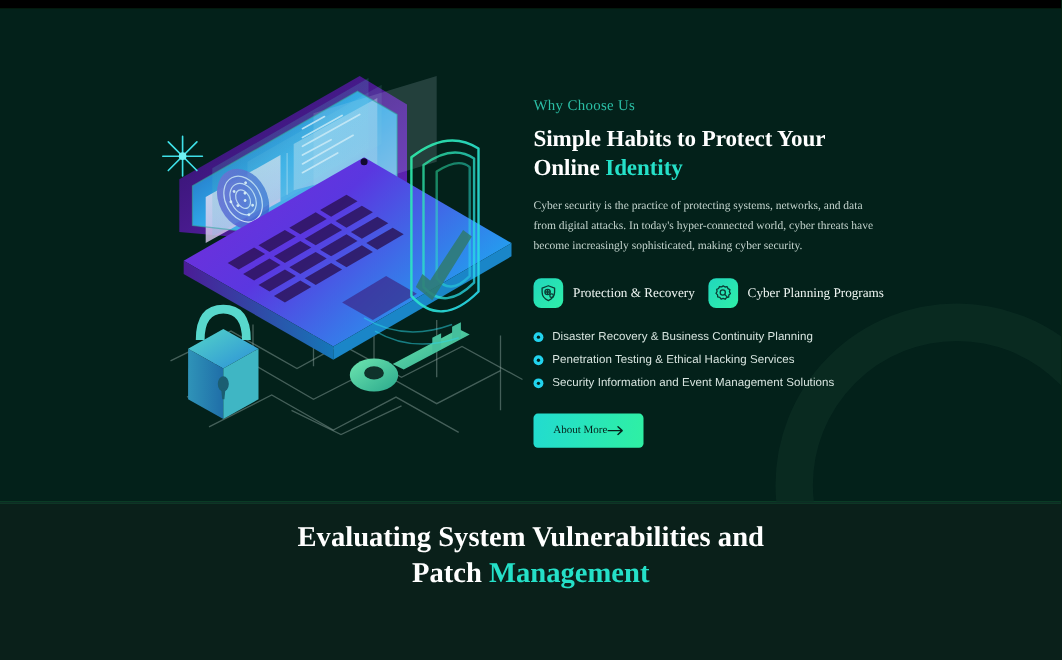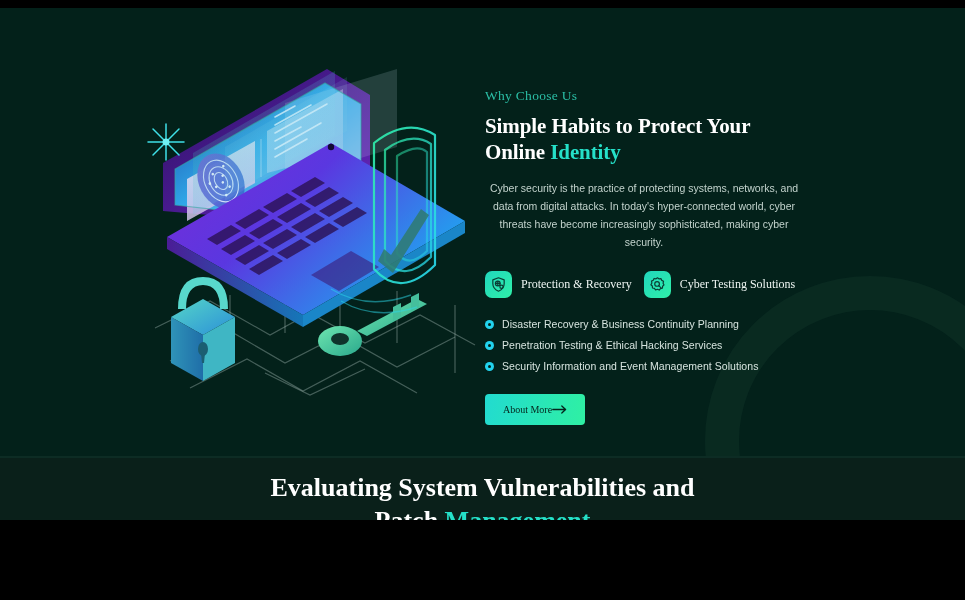--- a/index.html
+++ b/index.html
@@ -5,21 +5,21 @@
 <style>
   * { box-sizing: border-box; margin: 0; padding: 0; }
   html, body {
     width: 965px; height: 600px;
     background: #000000;
     font-family: "Liberation Sans", sans-serif;
     overflow: hidden;
   }
   .page {
     position: relative;
-    width: 965px; height: 520px;
+    width: 965px; height: 600px;
     background: #15803d;
     overflow: hidden;
   }
 
   
   .hero {
     position: absolute;
     left: 0; top: 8px;
     width: 965px; height: 448px;
     background: #03211a;
@@ -59,27 +59,26 @@
     font-family: "Liberation Serif", serif;
     font-size: 21px;
     line-height: 1.22;
     font-weight: 700;
     color: #ffffff;
     letter-spacing: -0.1px;
     margin-bottom: 14px;
   }
   h1.headline .accent { color: #25e0c8; }
   .lede {
-    font-family: Liberation Sans, sans-serif;
+    font-family: Liberation Serif, serif;
     font-size: 10.5px;
     line-height: 1.72;
     color: #c3d3cd;
     width: 318px;
     margin-bottom: 20px;
-    text-align: center;
   }
 
   
   .features {
     display: flex;
     align-items: center;
     gap: 12px;
     margin-bottom: 20px;
   }
   .feature { display: flex; align-items: center; gap: 9px; }
@@ -397,21 +396,21 @@
         </div>
 
         <div class="feature">
           <span class="feature-icon">
             <svg width="17" height="17" viewBox="0 0 24 24" fill="none" stroke="#0a3d35" stroke-width="1.7" stroke-linecap="round" stroke-linejoin="round">
               <path d="M12 2.6 l2.3 1.5 2.7-.4 1.1 2.5 2.4 1.3-.6 2.7 1.3 2.4-2 1.9-.3 2.7-2.7.5-1.8 2.1-2.5-1.1-2.6 1-1.7-2.2-2.7-.6-.2-2.7-2-1.9 1.4-2.4-.5-2.7 2.4-1.2 1.2-2.5 2.7.5Z"></path>
               <circle cx="11.4" cy="11.2" r="3.3"></circle>
               <path d="M13.8 13.6 L17 16.8"></path>
             </svg>
           </span>
-          <span class="feature-label">Cyber Testing Solutions</span>
+          <span class="feature-label">Cyber Planning Programs</span>
         </div>
 
       </div>
 
       <ul class="checklist">
         <li>
           <span class="bullet"></span>
           <span class="txt">Disaster Recovery &amp; Business Continuity Planning</span>
         </li>
         <li>

